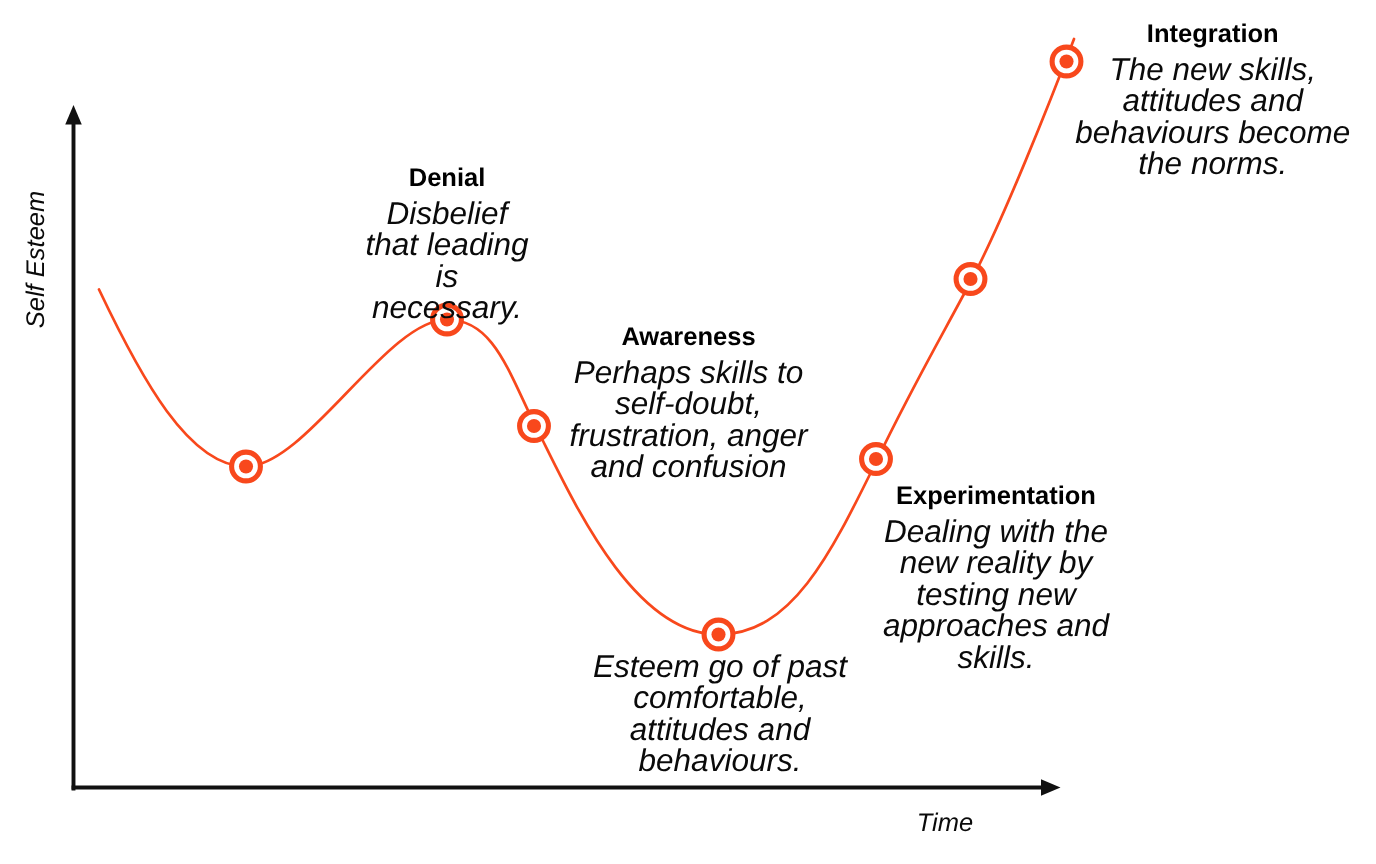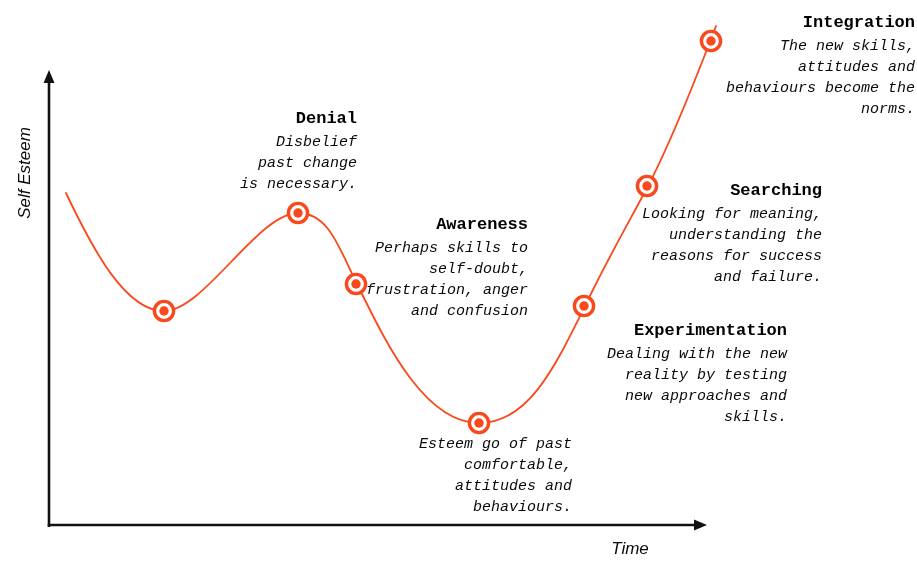--- a/index.html
+++ b/index.html
@@ -16,33 +16,32 @@
     background: #ffffff;
     overflow: hidden;
   }
   .layer {
     position: absolute;
     left: 0;
     top: 0;
   }
   .stage {
     position: absolute;
-    text-align: right;
-    font-family: Liberation Mono, monospace;
+    text-align: center;
   }
   .stage h3 {
     margin: 0 0 2px 0;
     font-size: 17px;
     font-weight: bold;
     line-height: 22px;
     color: #000000;
   }
   .stage p {
     margin: 0;
-    font-size: 15px;
+    font-size: 21px;
     font-style: italic;
     line-height: 21px;
     color: #0a0a0a;
   }
   .axis-label {
     position: absolute;
     font-size: 17px;
     font-style: italic;
     color: #0a0a0a;
     text-align: center;
@@ -54,23 +53,23 @@
     transform: rotate(-90deg);
   }
   .x-axis-label {
     left: 600px;
     top: 539px;
     width: 60px;
   }
   
   .stage-shock          { left: 77px;  top: 326px; width: 180px; }
   .stage-denial         { left: 239px; top: 108px; width: 118px; }
-  .stage-awareness      { left: 342px; top: 214px; width: 186px; }
+  .stage-awareness      { left: 366px; top: 214px; width: 186px; }
   .stage-acceptance     { left: 388px; top: 434px; width: 184px; }
-  .stage-experimentation{ left: 601px; top: 320px; width: 186px; }
+  .stage-experimentation{ left: 571px; top: 320px; width: 186px; }
   .stage-searching      { left: 640px; top: 180px; width: 182px; }
   .stage-integration    { left: 702px; top: 12px;  width: 213px; }
 </style>
 </head>
 <body>
 
 <div class="canvas">
 
   <svg class="layer" width="917" height="576" viewBox="0 0 917 576">
 
@@ -121,40 +120,36 @@
       </g>
     </g>
   </svg>
 
   <div class="axis-label y-axis-label">Self Esteem</div>
   <div class="axis-label x-axis-label">Time</div>
 
 
   <div class="stage stage-denial">
     <h3>Denial</h3>
-    <p>Disbelief past change is necessary.</p>
+    <p>Disbelief that leading is necessary.</p>
   </div>
 
   <div class="stage stage-awareness">
     <h3>Awareness</h3>
     <p>Perhaps skills to self-doubt, frustration, anger and confusion</p>
   </div>
 
   <div class="stage stage-acceptance">
     <p>Esteem go of past comfortable, attitudes and behaviours.</p>
   </div>
 
   <div class="stage stage-experimentation">
     <h3>Experimentation</h3>
     <p>Dealing with the new reality by testing new approaches and skills.</p>
   </div>
 
-  <div class="stage stage-searching">
-    <h3>Searching</h3>
-    <p>Looking for meaning, understanding the reasons for success and failure.</p>
-  </div>
 
   <div class="stage stage-integration">
     <h3>Integration</h3>
     <p>The new skills, attitudes and behaviours become the norms.</p>
   </div>
 
 </div>
 
 </body></html>

